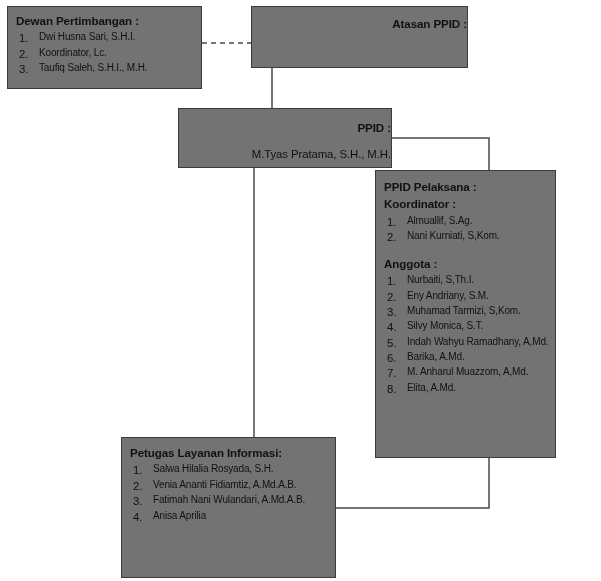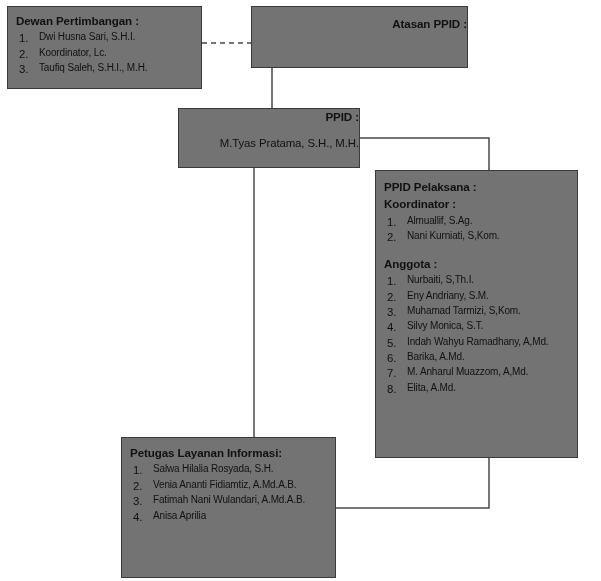--- a/index.html
+++ b/index.html
@@ -51,23 +51,23 @@
     content:counter(pp) ".";
     position:absolute;
     left:5px;
     top:0;
     font-size:11.4px;
   }
   
   #box-dewan{left:7px;top:6px;width:195px;height:83px;padding:6px 4px 0 6px;}
   #box-atasan{left:251px;top:6px;width:217px;height:62px;padding:9px 0 0 0;}
   #box-atasan .hdr{margin-bottom:12px;}
-  #box-ppid{left:178px;top:108px;width:182px;height:60px;padding:0 0 0 0;}
+  #box-ppid{left:178px;top:108px;width:214px;height:60px;padding:11px 0 0 0;}
   #box-ppid .hdr{margin-bottom:10px;}
-  #box-pelaksana{left:375px;top:170px;width:203px;height:288px;padding:8px 4px 0 6px;}
+  #box-pelaksana{left:375px;top:170px;width:181px;height:288px;padding:8px 4px 0 6px;}
   #box-petugas{left:121px;top:437px;width:215px;height:141px;padding:7px 4px 0 6px;}
   .gap{height:11px;}
   .blk-title{margin:0 0 1px 2px;}
 </style>
 </head>
 <body>
 
 <div id="chart">
 
   <svg id="wires" viewBox="0 0 601 581" width="601" height="581">

